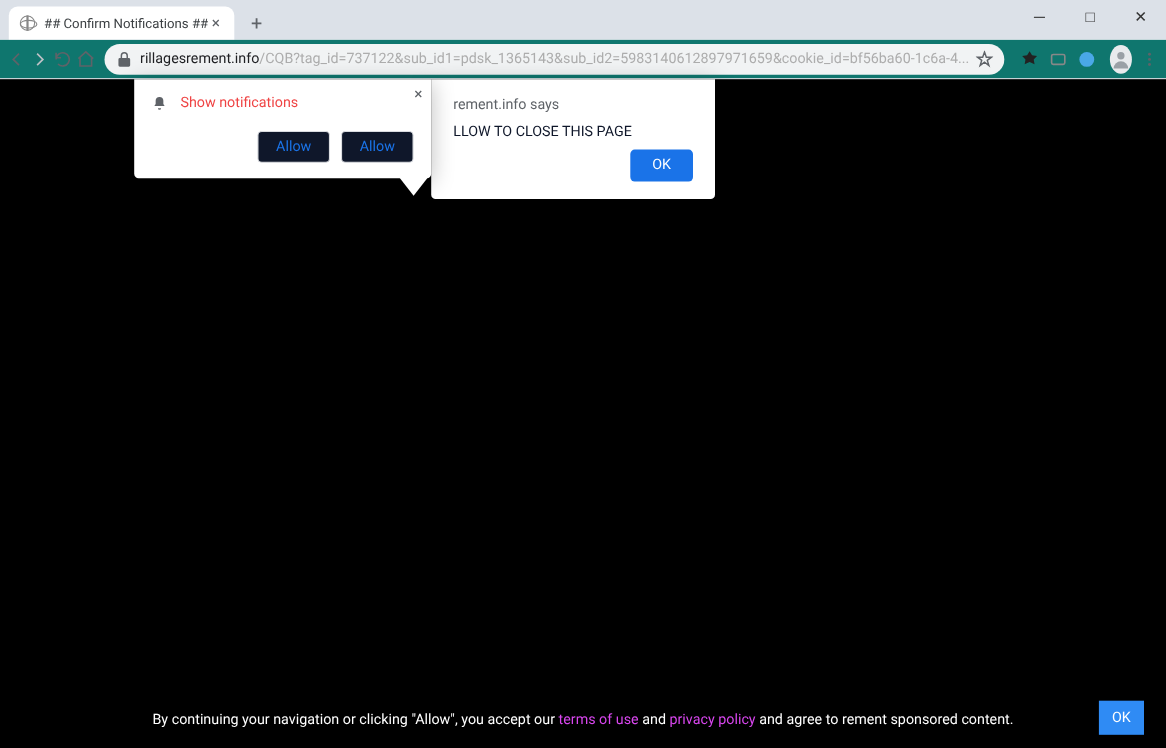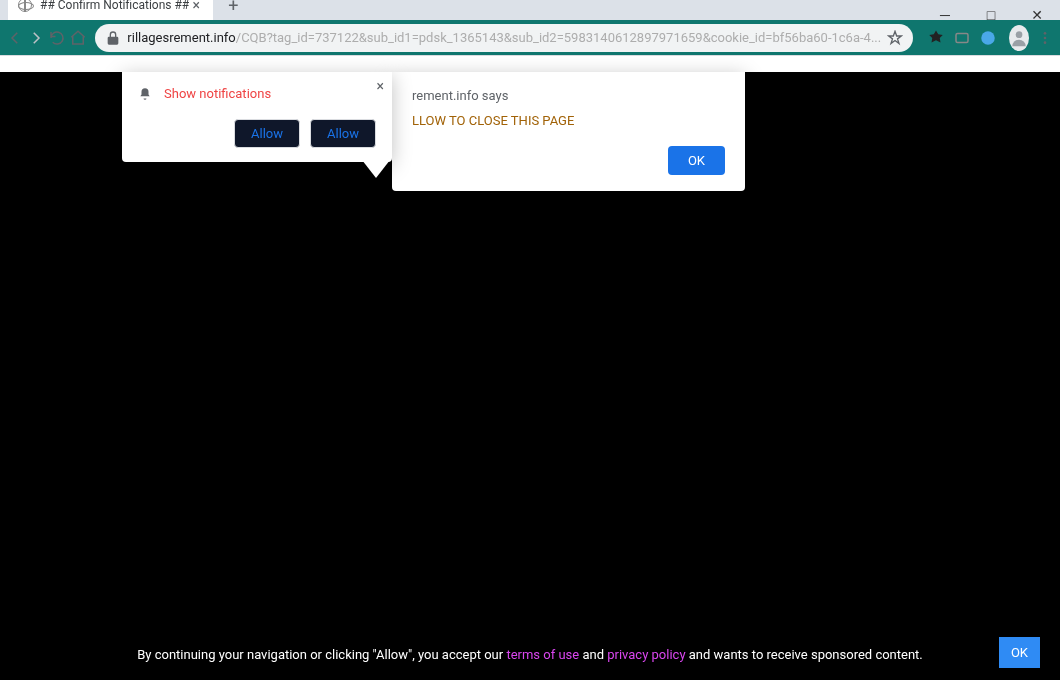--- a/index.html
+++ b/index.html
@@ -1,19 +1,19 @@
 <!DOCTYPE html>
 <html><head>
 <meta charset="utf-8">
 <style>
 * { margin: 0; padding: 0; box-sizing: border-box; font-family: -apple-system, BlinkMacSystemFont, "Segoe UI", Roboto, Arial, sans-serif; }
 body { width: 1060px; height: 680px; background: #fff; overflow: hidden; position: relative; }
 
 
-.titlebar { height: 20px; background: #dce1e8; display: flex; align-items: flex-end; position: relative; }
+.titlebar { height: 36px; background: #dce1e8; display: flex; align-items: flex-end; position: relative; }
 .tab { background: #fff; height: 30px; margin-left: 8px; border-radius: 8px 8px 0 0; display: flex; align-items: center; padding: 0 10px; min-width: 200px; position: relative; }
 .tab-favicon { width: 14px; height: 14px; border: 1.5px solid #888; border-radius: 50%; margin-right: 8px; position: relative; }
 .tab-favicon::before { content: ''; position: absolute; width: 14px; height: 6px; border: 1.5px solid #888; border-radius: 50%; top: 2.5px; left: -1.5px; }
 .tab-favicon::after { content: ''; position: absolute; width: 1.5px; height: 14px; background: #888; left: 5px; top: -1.5px; }
 .tab-title { font-size: 12px; color: #3c4043; flex: 1; white-space: nowrap; overflow: hidden; }
 .tab-close { width: 14px; height: 14px; display: flex; align-items: center; justify-content: center; color: #5f6368; font-size: 14px; cursor: pointer; }
 .newtab { width: 28px; height: 28px; display: flex; align-items: center; justify-content: center; color: #5f6368; font-size: 18px; cursor: pointer; margin-left: 6px; margin-bottom: 1px; }
 .window-controls { position: absolute; right: 0; top: 0; display: flex; }
 .wc { width: 46px; height: 30px; display: flex; align-items: center; justify-content: center; color: #333; font-size: 14px; cursor: pointer; }
 
@@ -33,23 +33,23 @@
 .menu-dots { width: 30px; height: 30px; display: flex; align-items: center; justify-content: center; cursor: pointer; }
 
 
 .content { position: absolute; top: 72px; left: 0; right: 0; bottom: 0; background: #000; }
 .hero { position: absolute; top: 290px; left: 0; right: 0; text-align: center; color: #767676; font-size: 36px; font-weight: bold; padding: 0 20px; }
 .footer { position: absolute; bottom: 0; left: 0; right: 0; padding: 18px 24px; color: #fff; font-size: 13px; text-align: center; }
 .footer a { color: #d946ef; text-decoration: none; }
 .footer-ok { position: absolute; right: 20px; bottom: 12px; background: #2f8bf4; color: #fff; border: none; padding: 8px 12px; font-size: 13px; cursor: pointer; }
 
 
-.alert-dialog { position: absolute; top: 72px; left: 392px; width: 353px; background: #fff; border-radius: 0 0 4px 4px; box-shadow: 0 4px 20px rgba(0,0,0,0.25); padding: 16px 20px; z-index: 5; }
+.alert-dialog { position: absolute; top: 72px; left: 392px; width: 258px; background: #fff; border-radius: 0 0 4px 4px; box-shadow: 0 4px 20px rgba(0,0,0,0.25); padding: 16px 20px; z-index: 5; }
 .alert-title { font-size: 13px; color: #5f6368; margin-bottom: 10px; }
-.alert-body { font-size: 13px; color: #a16207; margin-bottom: 18px; }
+.alert-body { font-size: 13px; color: #0f172a; margin-bottom: 8px; }
 .alert-actions { display: flex; justify-content: flex-end; }
 .alert-ok { background: #1a73e8; color: #fff; border: none; border-radius: 4px; padding: 7px 20px; font-size: 13px; cursor: pointer; }
 
 
 .perm-popup { position: absolute; top: 72px; left: 122px; width: 270px; background: #fff; border-radius: 0 0 4px 4px; box-shadow: 0 4px 20px rgba(0,0,0,0.25); padding: 14px 16px 14px 16px; z-index: 10; }
 .perm-popup::after { content: ''; position: absolute; bottom: -16px; right: 2px; width: 0; height: 0; border-left: 14px solid transparent; border-right: 14px solid transparent; border-top: 18px solid #fff; }
 .perm-close { position: absolute; top: 6px; right: 8px; color: #5f6368; font-size: 14px; cursor: pointer; }
 .perm-title { font-size: 13px; color: #3c4043; margin-bottom: 10px; }
 .perm-row { display: flex; align-items: center; gap: 12px; margin-bottom: 18px; }
 .perm-row .bell { width: 14px; height: 14px; color: #5f6368; }
@@ -131,21 +131,21 @@
     <svg width="16" height="16" viewBox="0 0 24 24">
         <circle cx="12" cy="5" r="2" fill="#5f6368"></circle>
         <circle cx="12" cy="12" r="2" fill="#5f6368"></circle>
         <circle cx="12" cy="19" r="2" fill="#5f6368"></circle>
       </svg>
   </div>
 </div>
 
 <div class="content">
   <div class="footer">
-    <span>By continuing your navigation or clicking "Allow", you accept our </span><a href="#">terms of use</a><span> and </span><a href="#">privacy policy</a><span> and wants to receive sponsored content.</span>
+    <span>By continuing your navigation or clicking "Allow", you accept our </span><a href="#">terms of use</a><span> and </span><a href="#">privacy policy</a><span> and agree to rement sponsored content.</span>
     <button class="footer-ok">OK</button>
   </div>
 </div>
 
 <div class="alert-dialog">
   <div class="alert-title">rement.info says</div>
   <div class="alert-body">LLOW TO CLOSE THIS PAGE</div>
   <div class="alert-actions">
     <button class="alert-ok">OK</button>
   </div>

